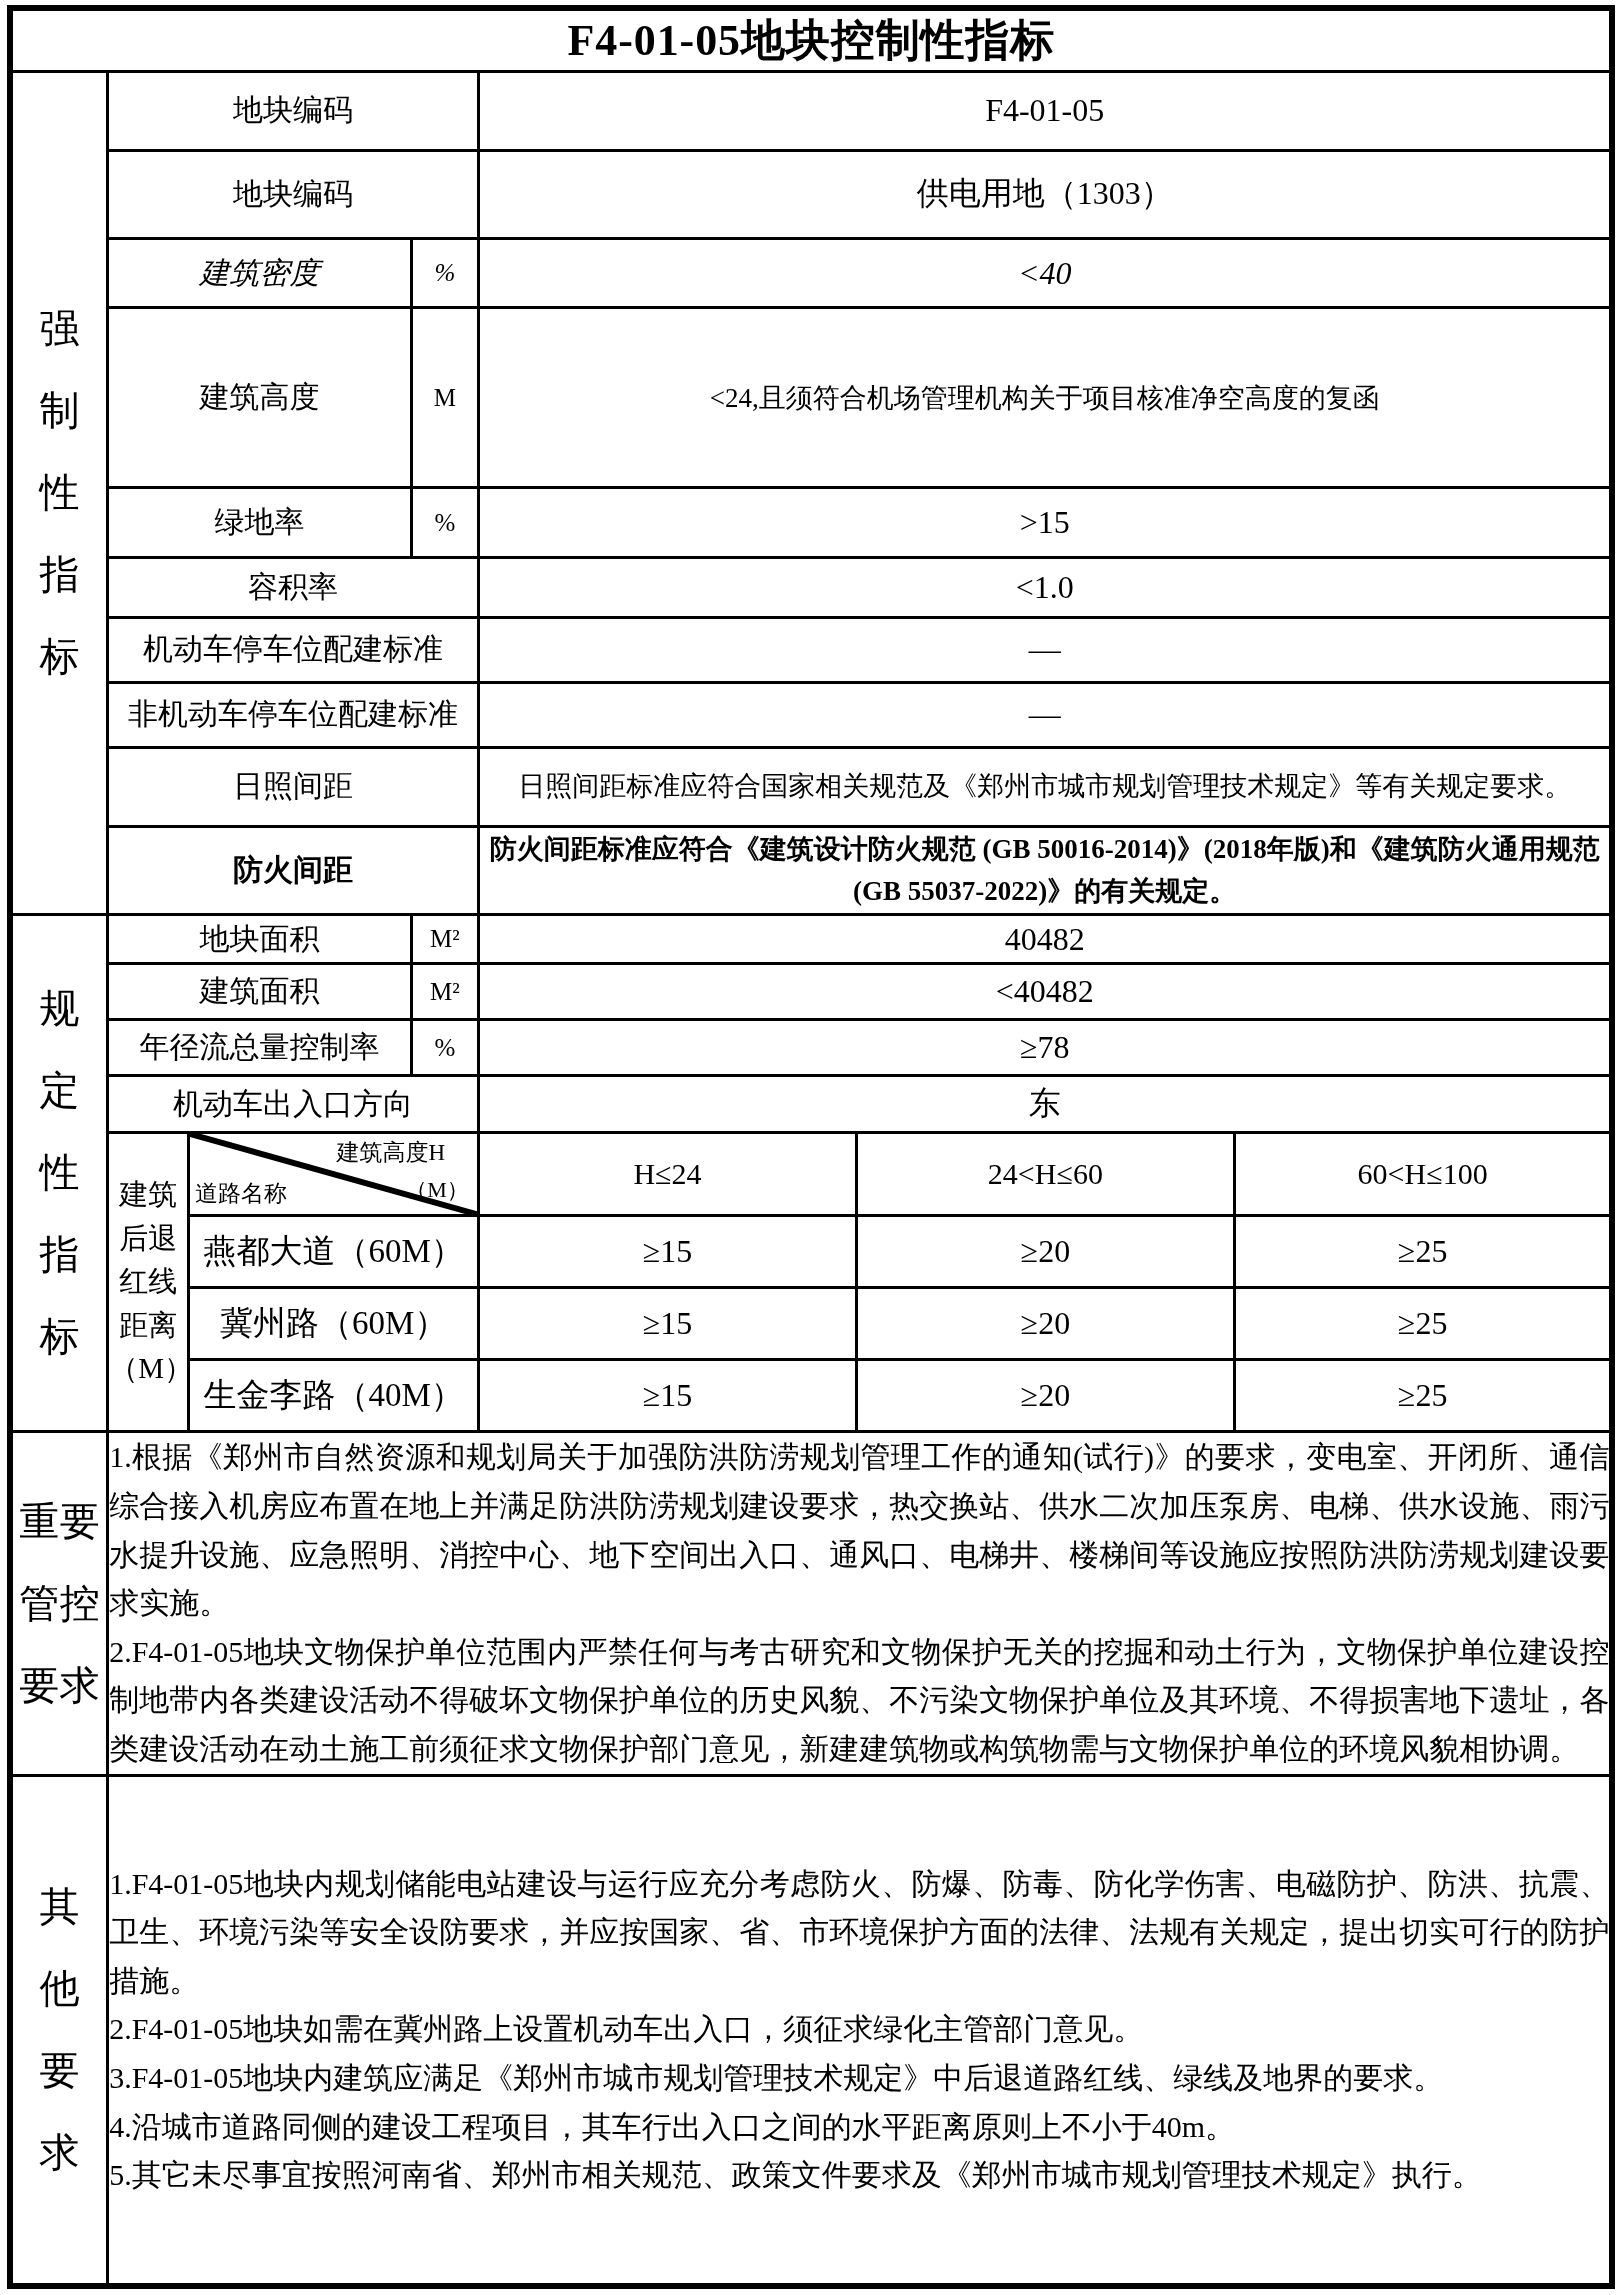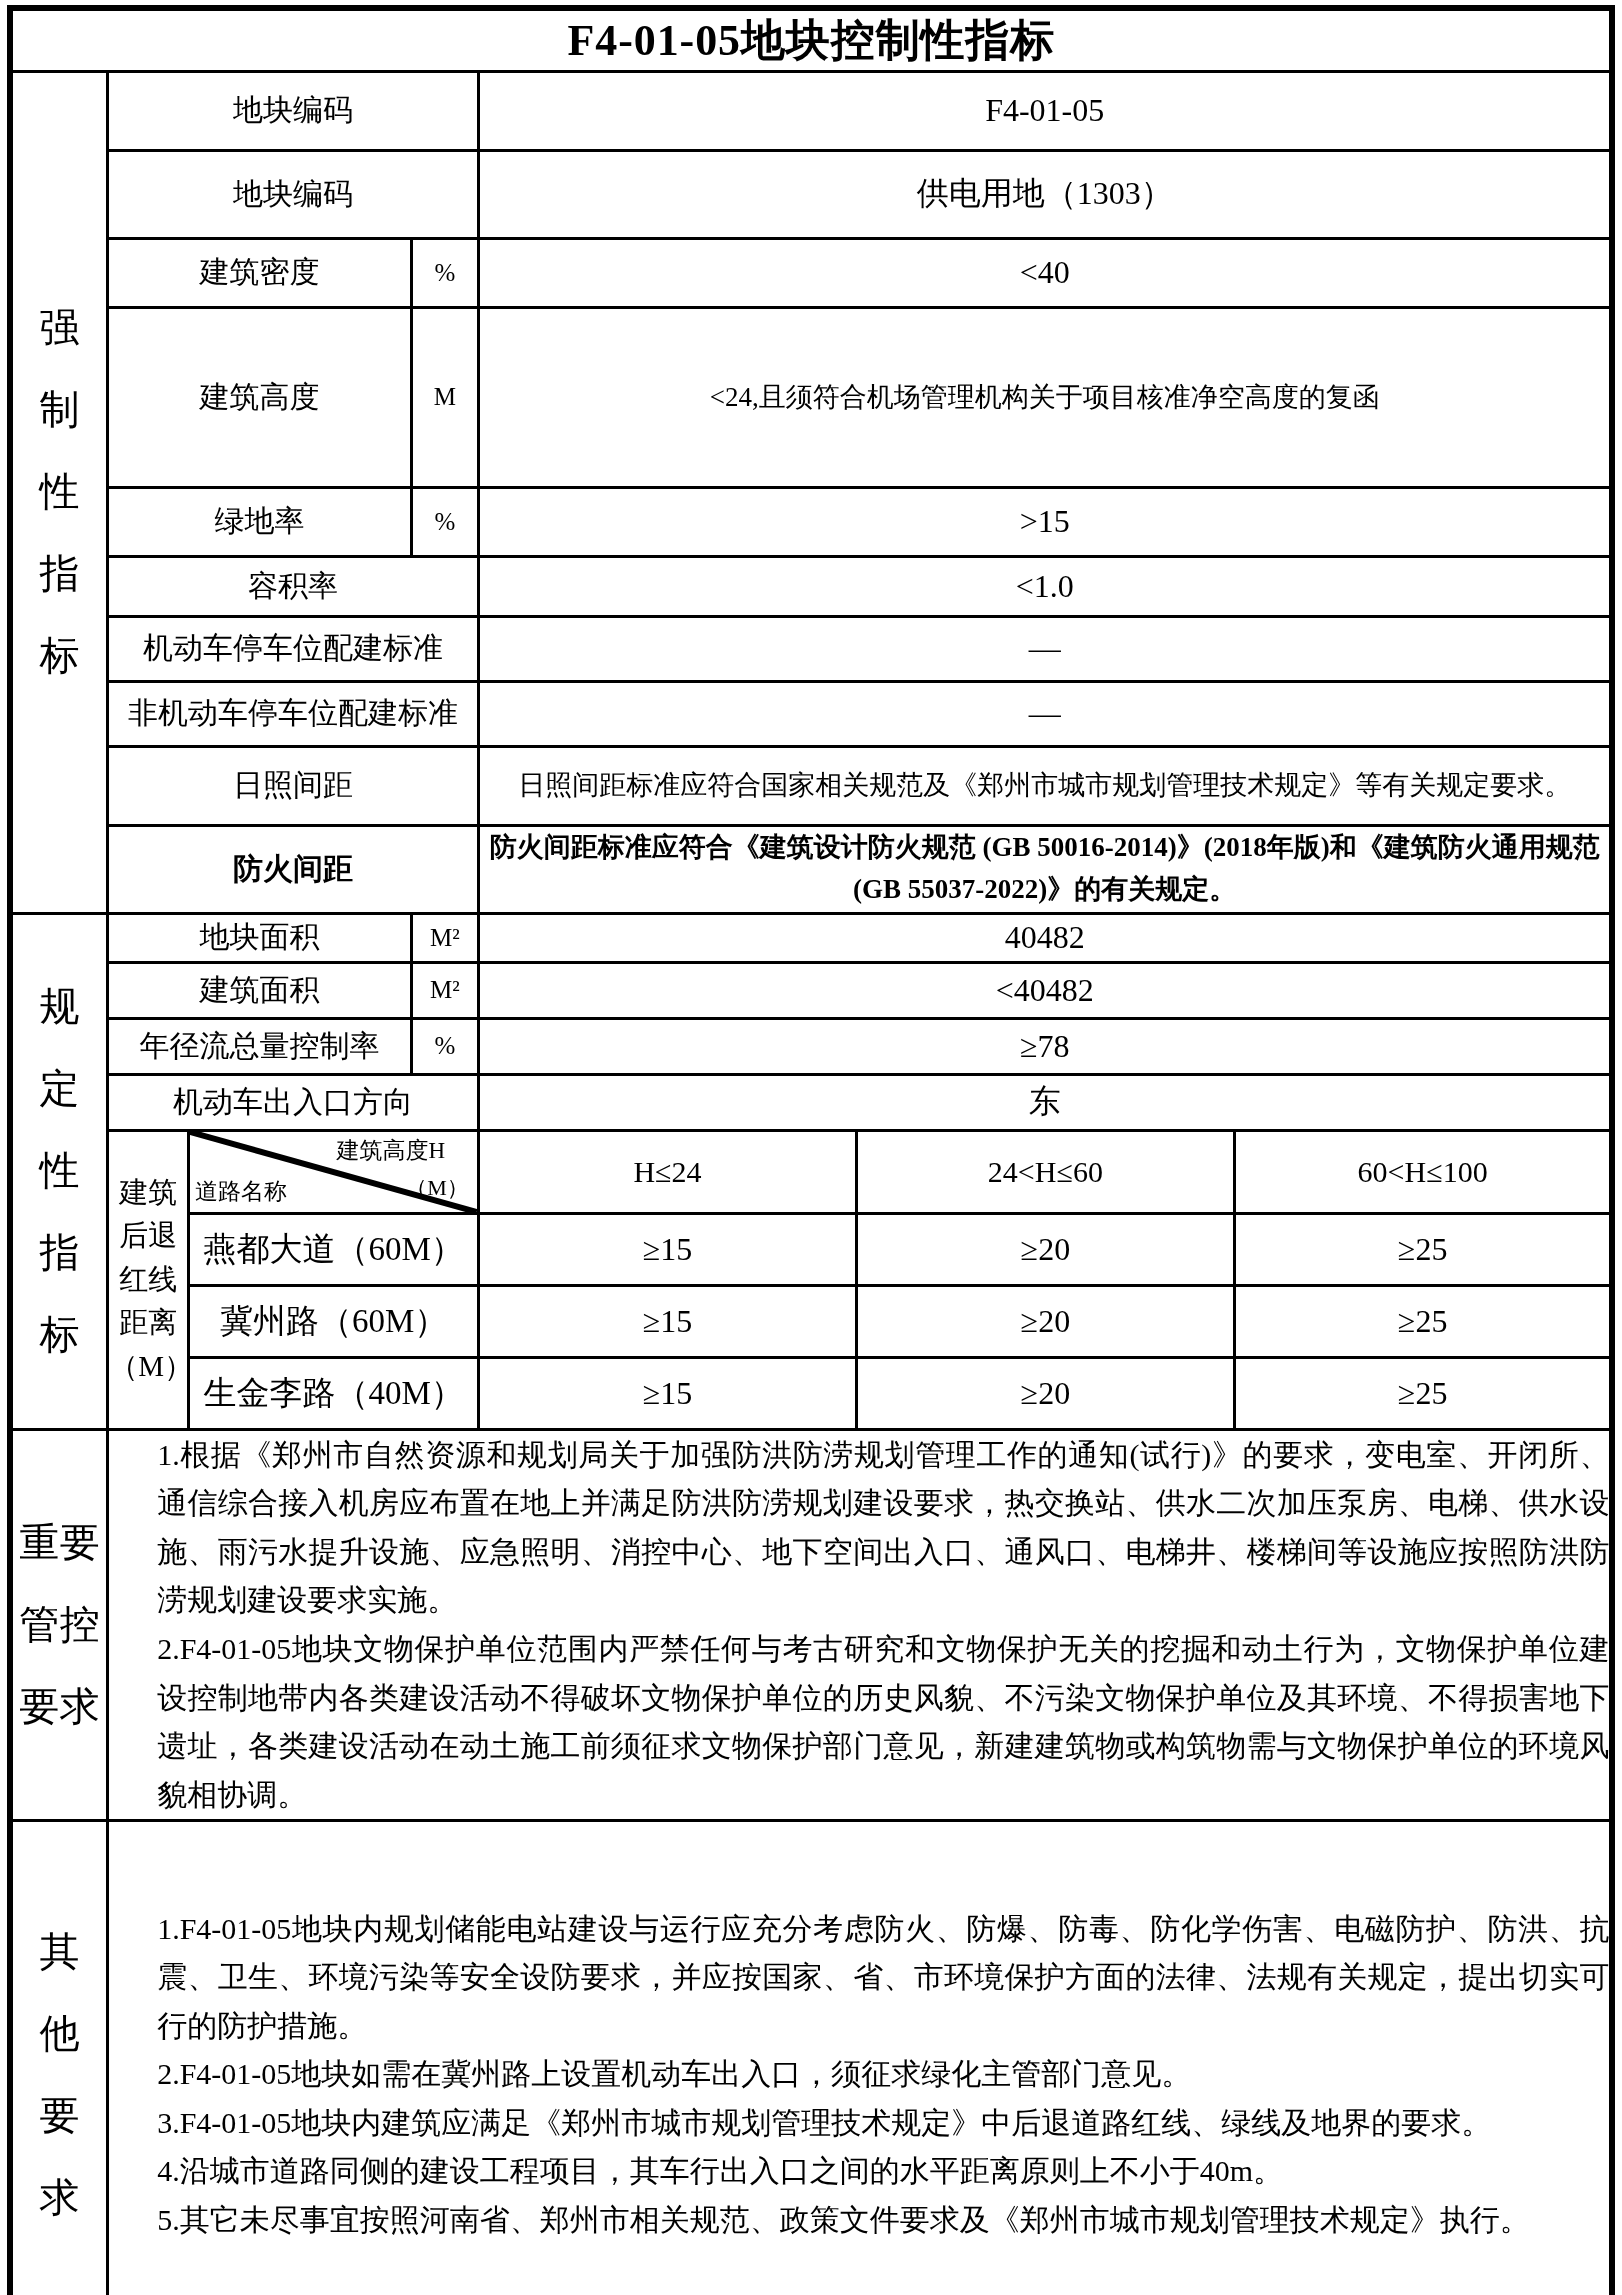--- a/index.html
+++ b/index.html
@@ -15,29 +15,29 @@
   td.seclabel{font-size:40px;line-height:2.05;white-space:pre-line;letter-spacing:0.5px;}
   td.rowlabel{font-size:30px;}
   td.unit{font-size:25px;font-family:"Liberation Serif","DejaVu Serif",serif;}
   td.val{font-size:32px;}
   td.val-long{font-size:27px;}
   td.val-text{font-size:27px;text-align:left;padding:2.8px 8.3px;line-height:1.55;}
   td.sublabel{font-size:29px;line-height:1.5;white-space:pre-line;}
   td.roadname{font-size:33px;}
   td.colhead{font-size:30px;}
   td.paras{text-align:left;vertical-align:middle;padding:4.6px 13px;}
-  td.paras p{margin:0;font-size:30px;line-height:1.62;text-align:justify;padding-left:48px;}
+  td.paras p{margin:0;font-size:30px;line-height:1.62;text-align:justify;}
   td.corner{position:relative;padding:0;}
   .corner-svg{position:absolute;left:0;top:0;width:100%;height:100%;}
   .corner-top{position:absolute;top:3.7px;right:32px;font-size:23px;}
   .corner-mid{position:absolute;top:52%;right:8.3px;font-size:22px;}
   .corner-bot{position:absolute;bottom:4.6px;left:4.6px;font-size:23px;}
   
   tr.h-title{height:60px;} tr.h-r1{height:79px;} tr.h-r2{height:88px;}
-  tr.h-r3{height:69px;} tr.h-r4{height:180px;} tr.h-r5{height:69px;}
+  tr.h-r3{height:69px;font-style:italic;} tr.h-r4{height:180px;} tr.h-r5{height:69px;}
   tr.h-r6{height:60px;} tr.h-r7{height:65px;} tr.h-r8{height:65px;}
   tr.h-r9{height:79px;} tr.h-r10{height:88px;font-weight:bold;}
   tr.h-r11{height:49px;} tr.h-r12{height:56px;} tr.h-r13{height:56px;}
   tr.h-r14{height:56px;} tr.h-hdr{height:83px;}
   tr.h-road{height:72px;}
   tr.h-ctrl{height:326px;} tr.h-other{height:509px;}
 </style>
 </head>
 <body>
 

